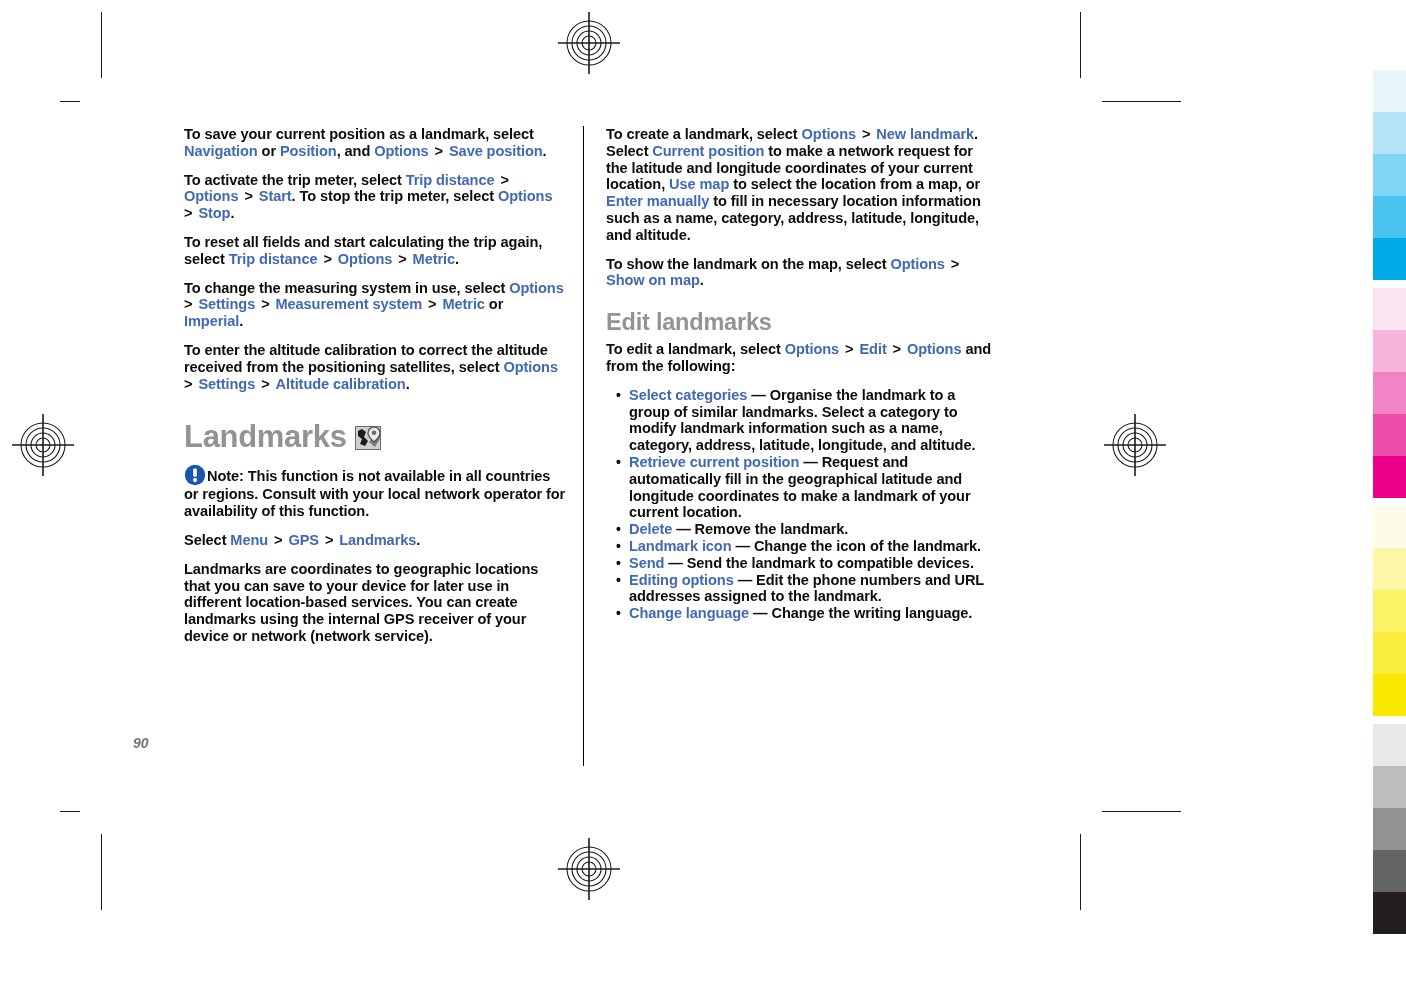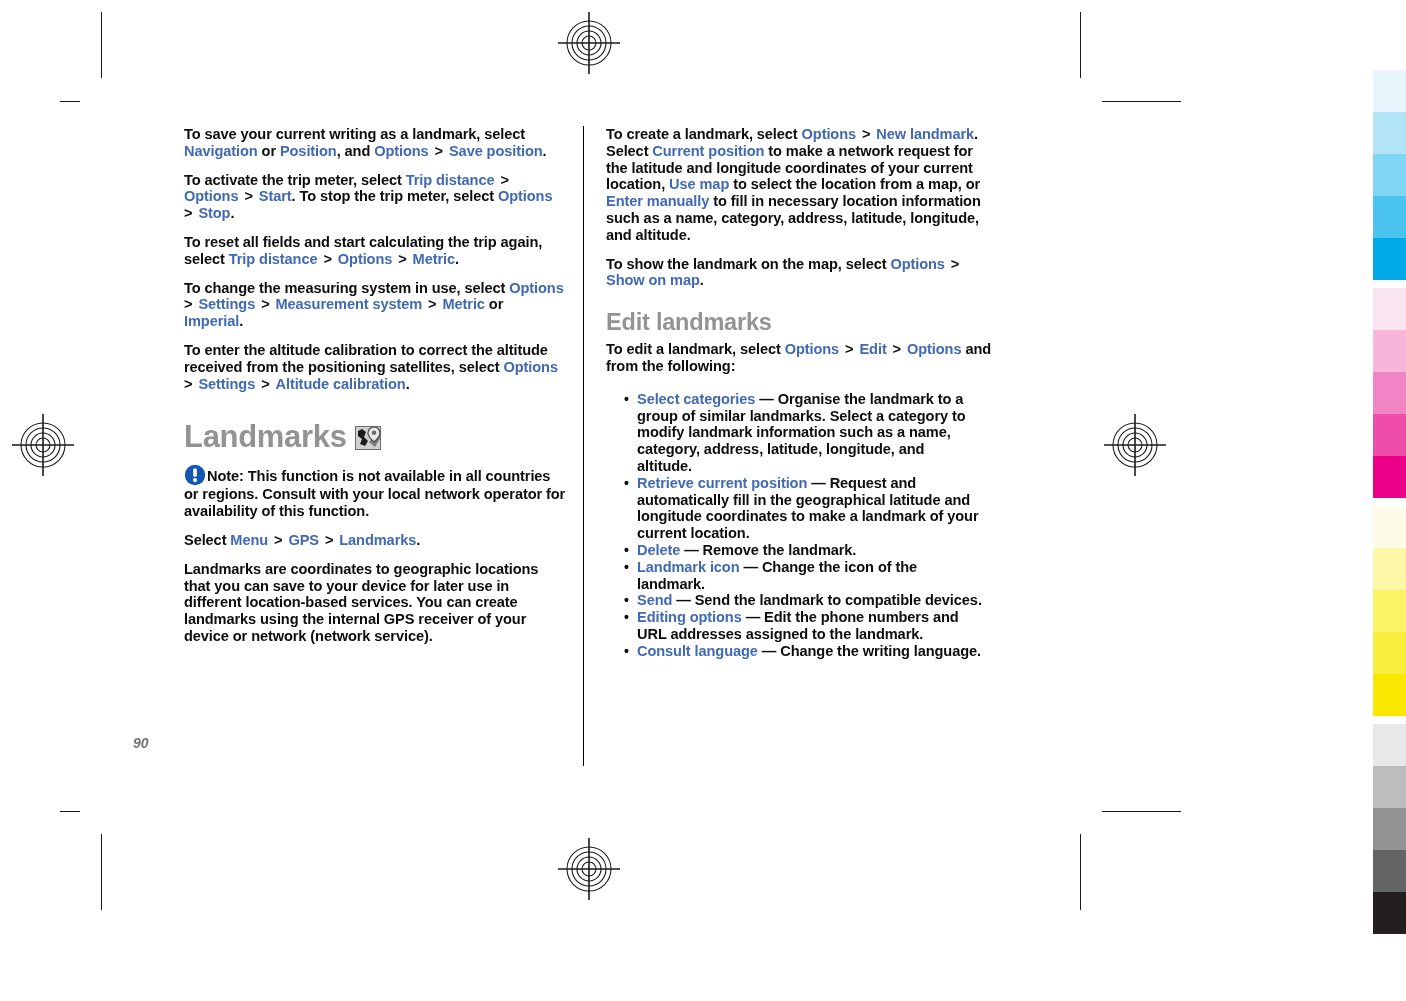--- a/index.html
+++ b/index.html
@@ -107,21 +107,21 @@
     display: inline-block;
     vertical-align: -5px;
     width: 22px;
     height: 22px;
     margin-right: 1px;
   }
   .note-label { font-weight: bold; color: #0d0d0d; }
 
   
   ul.bullets {
-    margin: 16px;
+    margin: 8px;
     padding: 0;
     list-style: none;
   }
   ul.bullets li {
     position: relative;
     padding-left: 15px;
     margin: 0 0 0 0;
     font-weight: bold;
   }
   ul.bullets li::before {
@@ -219,21 +219,21 @@
           </g>
           <line x1="31" y1="0" x2="31" y2="62" stroke="#1a1a1a" stroke-width="1.6"></line>
           <line x1="0" y1="31" x2="62" y2="31" stroke="#1a1a1a" stroke-width="1.6"></line>
         </svg></div>
     </div>
 
   <div class="col-divider"></div>
 
   <div class="column col-left">
     <div id="left-paras">
-        <p class="para"><span>To save your current writing as a landmark, select </span><span class="kw">Navigation</span><span> or </span><span class="kw">Position</span><span>, and </span><span class="kw">Options</span><span class="gt"> &gt; </span><span class="kw">Save position</span><span>.</span></p>
+        <p class="para"><span>To save your current position as a landmark, select </span><span class="kw">Navigation</span><span> or </span><span class="kw">Position</span><span>, and </span><span class="kw">Options</span><span class="gt"> &gt; </span><span class="kw">Save position</span><span>.</span></p>
         <p class="para"><span>To activate the trip meter, select </span><span class="kw">Trip distance</span><span class="gt"> &gt; </span><span class="kw">Options</span><span class="gt"> &gt; </span><span class="kw">Start</span><span>. To stop the trip meter, select </span><span class="kw">Options</span><span class="gt"> &gt; </span><span class="kw">Stop</span><span>.</span></p>
         <p class="para"><span>To reset all fields and start calculating the trip again, select </span><span class="kw">Trip distance</span><span class="gt"> &gt; </span><span class="kw">Options</span><span class="gt"> &gt; </span><span class="kw">Metric</span><span>.</span></p>
         <p class="para"><span>To change the measuring system in use, select </span><span class="kw">Options</span><span class="gt"> &gt; </span><span class="kw">Settings</span><span class="gt"> &gt; </span><span class="kw">Measurement system</span><span class="gt"> &gt; </span><span class="kw">Metric</span><span> or </span><span class="kw">Imperial</span><span>.</span></p>
         <p class="para"><span>To enter the altitude calibration to correct the altitude received from the positioning satellites, select </span><span class="kw">Options</span><span class="gt"> &gt; </span><span class="kw">Settings</span><span class="gt"> &gt; </span><span class="kw">Altitude calibration</span><span>.</span></p>
       </div>
 
     <h1 class="sec">
       <span>Landmarks</span><span class="lm-icon"><svg viewBox="0 0 28 26" width="28" height="26" xmlns="http://www.w3.org/2000/svg">
         <rect x="0.5" y="1.5" width="25" height="23" fill="#cfcfcf" stroke="#6d6d6d" stroke-width="1"></rect>
         <path d="M3 6 L7 4 L11 7 L9 12 L13 16 L10 21 L5 19 L7 14 L3 11 Z" fill="#1d1d1d"></path>
@@ -263,21 +263,21 @@
     <h2 class="sub">Edit landmarks</h2>
     <p class="para" id="p-edit-intro"><span>To edit a landmark, select </span><span class="kw">Options</span><span class="gt"> &gt; </span><span class="kw">Edit</span><span class="gt"> &gt; </span><span class="kw">Options</span><span> and from the following:</span></p>
 
     <ul class="bullets" id="edit-list">
         <li><span class="kw">Select categories</span><span class="dash"> — Organise the landmark to a group of similar landmarks. Select a category to modify landmark information such as a name, category, address, latitude, longitude, and altitude.</span></li>
         <li><span class="kw">Retrieve current position</span><span class="dash"> — Request and automatically fill in the geographical latitude and longitude coordinates to make a landmark of your current location.</span></li>
         <li><span class="kw">Delete</span><span class="dash"> — Remove the landmark.</span></li>
         <li><span class="kw">Landmark icon</span><span class="dash"> — Change the icon of the landmark.</span></li>
         <li><span class="kw">Send</span><span class="dash"> — Send the landmark to compatible devices.</span></li>
         <li><span class="kw">Editing options</span><span class="dash"> — Edit the phone numbers and URL addresses assigned to the landmark.</span></li>
-        <li><span class="kw">Consult language</span><span class="dash"> — Change the writing language.</span></li>
+        <li><span class="kw">Change language</span><span class="dash"> — Change the writing language.</span></li>
       </ul>
   </div>
 
   <div class="page-num">90</div>
 
   <div id="swatch-strip">
       <div class="swatch" style="left: 1373px; top: 70px; background: rgb(230, 245, 252);"></div>
       <div class="swatch" style="left: 1373px; top: 112px; background: rgb(178, 227, 247);"></div>
       <div class="swatch" style="left: 1373px; top: 154px; background: rgb(126, 214, 244);"></div>
       <div class="swatch" style="left: 1373px; top: 196px; background: rgb(74, 195, 239);"></div>

